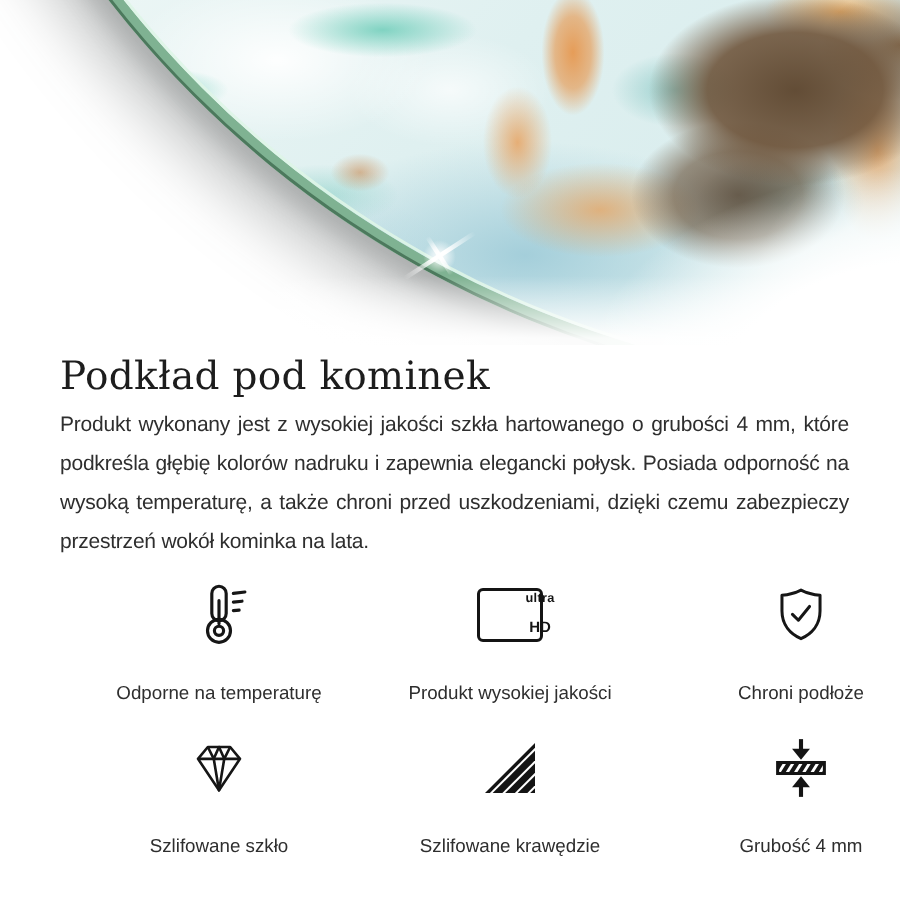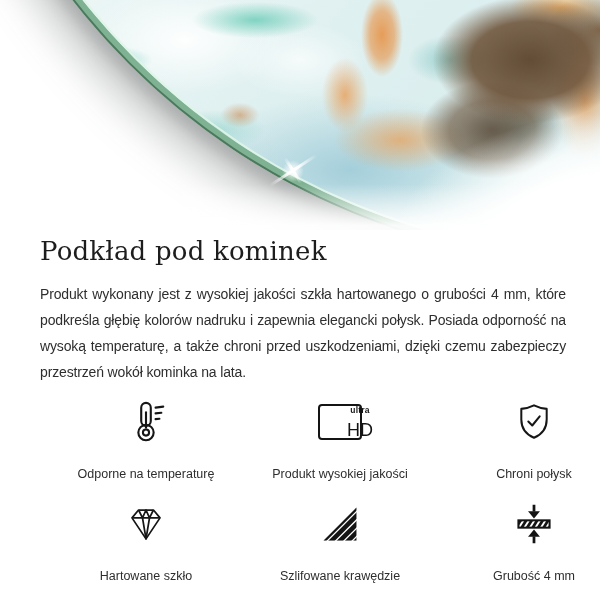--- a/index.html
+++ b/index.html
@@ -62,36 +62,36 @@
   .hero-fade { position:absolute; inset:0; pointer-events:none;
     background:
       radial-gradient(ellipse 300px 190px at 620px 260px, #fff 0%, #fff 45%, rgba(255,255,255,0) 78%),
       radial-gradient(ellipse 150px 120px at 615px 190px, rgba(255,255,255,.85) 0%, rgba(255,255,255,0) 75%),
       linear-gradient(to bottom, rgba(255,255,255,0) 80%, rgba(255,255,255,.95) 98%);
   }
 
   
   .content { padding:4px 34px 0 40px; }
   h1 { font-family:"DejaVu Serif", "Liberation Serif", serif; font-weight:400;
-       font-size:26px; line-height:35px; color:#1d1d1d; letter-spacing:.2px; margin-bottom:12px; }
+       font-size:26px; line-height:35px; color:#1d1d1d; letter-spacing:.2px; }
   h1 span { display:block; }
   .desc { font-size:14px; line-height:26px; color:#2e2e2e; text-align:justify;
           letter-spacing:-0.15px; margin-bottom:12px; }
 
   
   .features { width:582px; margin-left:9px; display:grid;
               grid-template-columns:repeat(3,1fr); row-gap:18px; margin-top:10px; }
   .feature { display:flex; flex-direction:column; align-items:center; }
   .feature-icon { height:50px; display:flex; align-items:center; justify-content:center; }
   .feature-label { margin-top:20px; font-size:12.5px; color:#2e2e2e; text-align:center; }
 
   .uhd-box { width:36px; height:36px; border:2.6px solid #141414; border-radius:4px;
              display:flex; flex-direction:column; align-items:center; justify-content:space-between; color:#141414;padding-left:40px; }
   .uhd-small { font-size:8.5px; font-weight:700; line-height:9px; letter-spacing:.2px; }
-  .uhd-big   { font-size:18px;  font-weight:400; line-height:15px; }
+  .uhd-big   { font-size:10px;  font-weight:700; line-height:15px; }
 </style>
 </head>
 <body>
 
 <div class="hero">
   <div class="glass-clip">
     <div class="marble"></div>
   </div>
   <div class="glass-edge"></div>
   <div class="sparkle">
@@ -139,35 +139,35 @@
 
     <div class="feature">
       <div class="feature-icon">
         <svg viewBox="0 0 48 48" width="42" height="42">
           <g fill="none" stroke="#161616" stroke-width="2.3" stroke-linejoin="round" stroke-linecap="round">
             <path d="M24 5 C29 7.5 34 8.6 38.5 9 L38.5 21 C38.5 31.5 32 38.5 24 42 C16 38.5 9.5 31.5 9.5 21 L9.5 9 C14 8.6 19 7.5 24 5 Z"></path>
             <path d="M17.5 23.5 L22 28 L30.5 17.5"></path>
           </g>
         </svg>
       </div>
-      <div class="feature-label">Chroni połysk</div>
+      <div class="feature-label">Chroni podłoże</div>
     </div>
 
     <div class="feature">
       <div class="feature-icon">
         <svg viewBox="0 0 48 48" width="42" height="42">
           <g fill="none" stroke="#161616" stroke-width="2" stroke-linejoin="round">
             <path d="M15.5 8 L32.5 8 L40 17 L24 41 L8 17 Z"></path>
             <path d="M8 17 L40 17"></path>
             <path d="M15.5 8 L20 17 L24 8 L28 17 L32.5 8"></path>
             <path d="M20 17 L24 41 L28 17"></path>
           </g>
         </svg>
       </div>
-      <div class="feature-label">Hartowane szkło</div>
+      <div class="feature-label">Szlifowane szkło</div>
     </div>
 
     <div class="feature">
       <div class="feature-icon">
         <svg viewBox="0 0 48 48" width="40" height="40">
           <defs>
               <clipPath id="triclip">
                 <polygon points="4,44 44,4 44,44"></polygon>
               </clipPath>
             </defs>

